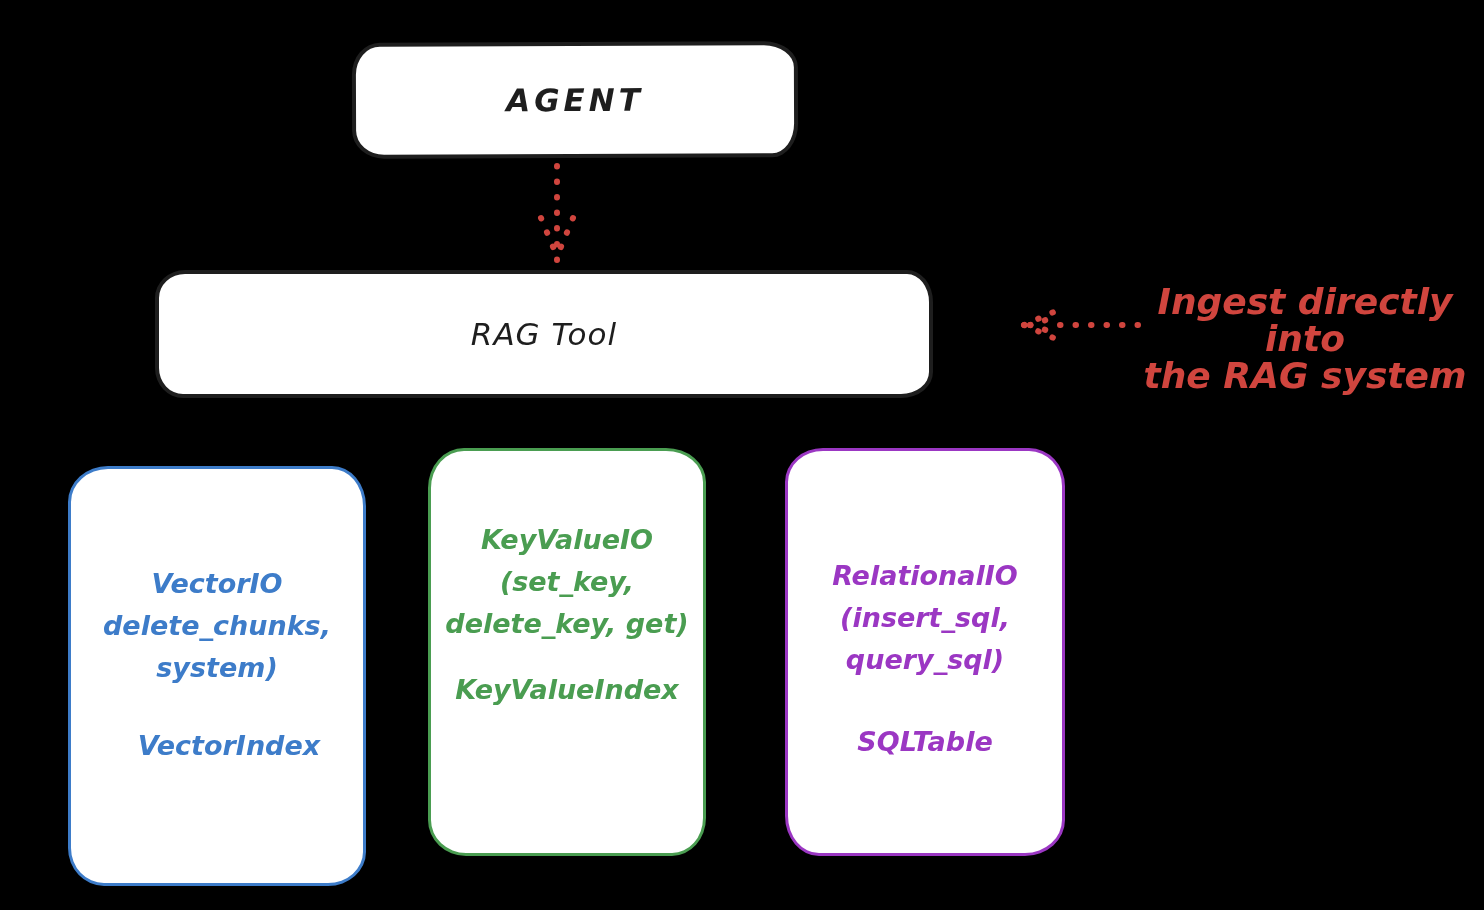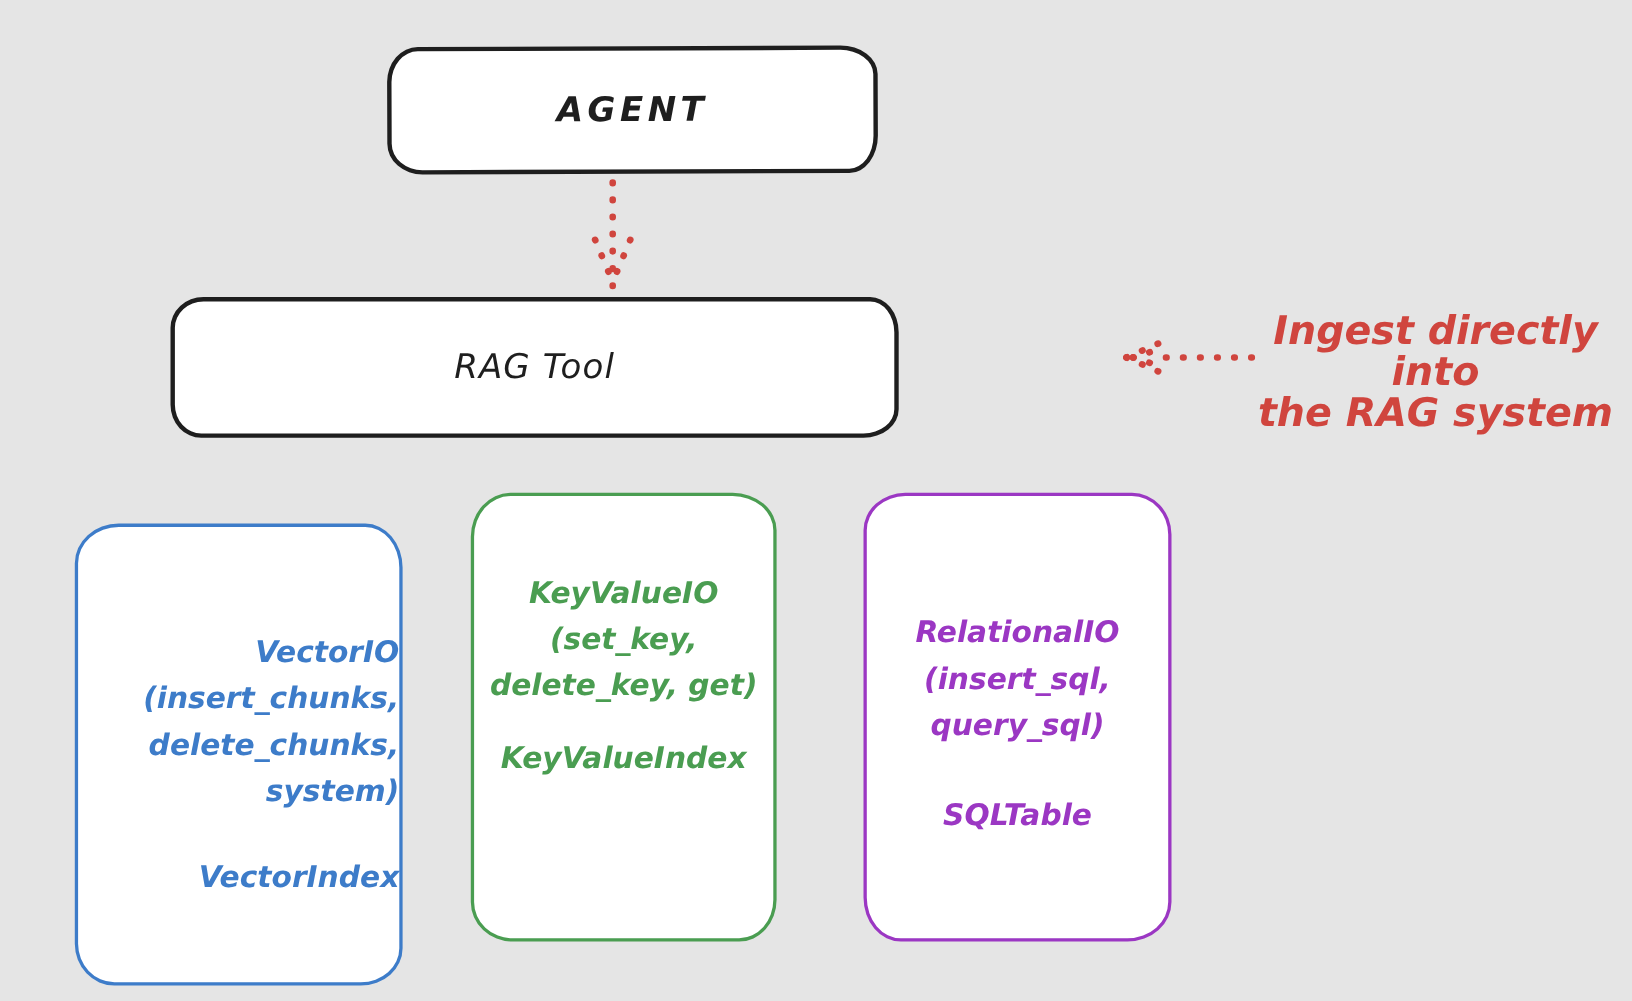--- a/index.html
+++ b/index.html
@@ -8,21 +8,21 @@
     background: #ffffff;
     width: 1484px;
     height: 910px;
     overflow: hidden;
     font-family: "DejaVu Sans", sans-serif;
   }
   .canvas {
     position: relative;
     width: 1484px;
     height: 910px;
-    background: #e5e5e5;
+    background: #000000;
   }
   .hand {
     font-family: "DejaVu Sans", sans-serif;
     font-style: italic;
   }
   
   .node {
     position: absolute;
     box-sizing: border-box;
     background: #ffffff;
@@ -38,21 +38,21 @@
     transform: rotate(-0.2deg);
   }
   .node-agent .label {
     font-size: 31px;
     font-weight: bold;
     letter-spacing: 4px;
     color: #1e1e1e;
   }
   .node-rag {
     left: 155px; top: 270px;
-    width: 662px; height: 128px;
+    width: 778px; height: 128px;
     border: 4px solid #1e1e1e;
     border-radius: 30px 26px 32px 28px / 28px 32px 26px 30px;
   }
   .node-rag .label {
     font-size: 31px;
     font-weight: normal;
     letter-spacing: 1px;
     color: #1e1e1e;
   }
   
@@ -60,27 +60,26 @@
     position: absolute;
     box-sizing: border-box;
     background: #ffffff;
     text-align: center;
     font-weight: bold;
     font-size: 27px;
     line-height: 42px;
   }
   .storage .index-label { display: block; }
   .box-blue {
-    left: 68px; top: 476px;
+    left: 68px; top: 466px;
     width: 298px; height: 420px;
     border: 3.5px solid #3d7cc9;
     color: #3d7cc9;
     border-radius: 40px 34px 38px 36px / 36px 40px 34px 38px;
     padding-top: 94px;
-    text-align: right;
   }
   .box-blue .index-label { margin-top: 36px; margin-left: 24px; }
   .box-green {
     left: 428px; top: 448px;
     width: 278px; height: 408px;
     border: 3.5px solid #4a9d51;
     color: #4a9d51;
     border-radius: 36px 40px 34px 38px / 40px 34px 38px 36px;
     padding-top: 68px;
   }
@@ -144,21 +143,20 @@
     </g>
   </svg>
 
   <div class="annotation hand">
     <div>Ingest directly into</div>
     <div>the RAG system</div>
   </div>
 
   <div class="storage box-blue hand">
     <div>VectorIO</div>
-    <div>(insert_chunks,</div>
     <div>delete_chunks,</div>
     <div>system)</div>
     <span class="index-label">VectorIndex</span>
   </div>
 
   <div class="storage box-green hand">
     <div>KeyValueIO</div>
     <div>(set_key,</div>
     <div>delete_key, get)</div>
     <span class="index-label">KeyValueIndex</span>

